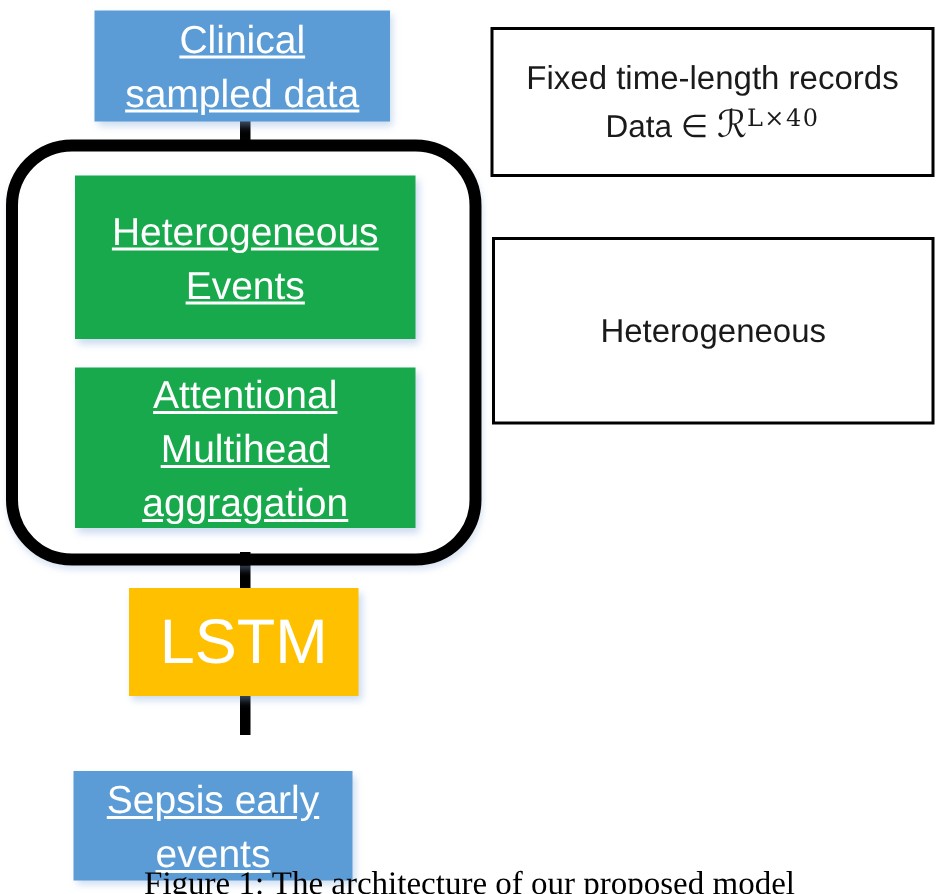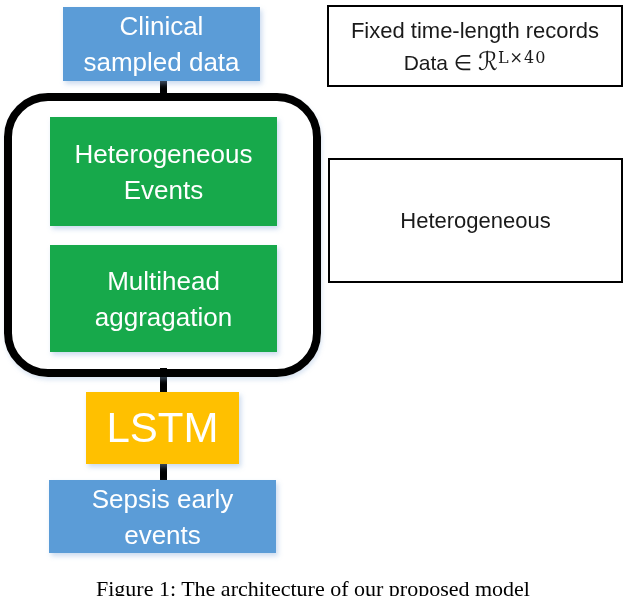--- a/index.html
+++ b/index.html
@@ -18,21 +18,21 @@
     align-items: center;
     justify-content: center;
     text-align: center;
     box-sizing: border-box;
   }
   .fillbox { color: #ffffff; box-shadow: 2px 3px 5px rgba(140,175,220,0.45); }
   .blue   { background: var(--blue); }
   .green  { background: var(--green); }
   .orange { background: var(--orange); }
 
-  .node-text { font-size: 26px; line-height: 36px; font-weight: 400; }
+  .node-text { font-size: 26px; line-height: 36px; font-weight: 400; text-decoration: underline; }
   .lstm-text { font-size: 42px; line-height: 46px; font-weight: 400; }
 
   .connector {
     position: absolute;
     width: 7px;
     background: var(--line);
   }
 
   .group-outline {
     position: absolute;
@@ -50,21 +50,21 @@
     background: #ffffff;
     border: 2px solid #000000;
     color: #1a1a1a;
     display: flex;
     flex-direction: column;
     align-items: center;
     justify-content: center;
     text-align: center;
     box-sizing: border-box;
   }
-  .note-records { left: 327px; top: 5px; width: 296px; height: 82px; font-size: 22px; line-height: 28px; }
+  .note-records { left: 327px; top: 18px; width: 296px; height: 100px; font-size: 22px; line-height: 28px; }
   .note-agg     { left: 328px; top: 158px; width: 295px; height: 125px; font-size: 22px; line-height: 46px; }
 
   .formula { font-size: 21px; line-height: 26px; }
   .formula .scriptR {
     font-family: "DejaVu Sans", "DejaVu Serif", serif;
     font-size: 25px;
   }
   .formula sup {
     font-family: "DejaVu Serif", serif;
     font-size: 16px;
@@ -98,29 +98,30 @@
   </div>
 
   <div class="group-outline"></div>
 
   <div class="box fillbox green node-text" style="left:50px; top:117px; width:227px; height:109px;">
     <span>Heterogeneous</span>
     <span>Events</span>
   </div>
 
   <div class="box fillbox green node-text" style="left:50px; top:245px; width:227px; height:107px;">
+    <span>Attentional</span>
     <span>Multihead</span>
     <span>aggragation</span>
   </div>
 
   <div class="box fillbox orange lstm-text" style="left:86px; top:392px; width:153px; height:72px;">
     <span>LSTM</span>
   </div>
 
-  <div class="box fillbox blue node-text" style="left:49px; top:480px; width:227px; height:73px;">
+  <div class="box fillbox blue node-text" style="left:49px; top:514px; width:186px; height:73px;">
     <span>Sepsis early</span>
     <span>events</span>
   </div>
 
   <div class="note note-records">
     <span>Fixed time-length records</span>
     <span class="formula"><span>Data ∈ </span><span class="scriptR">ℛ</span><sup>L×40</sup></span>
   </div>
 
   <div class="note note-agg">

